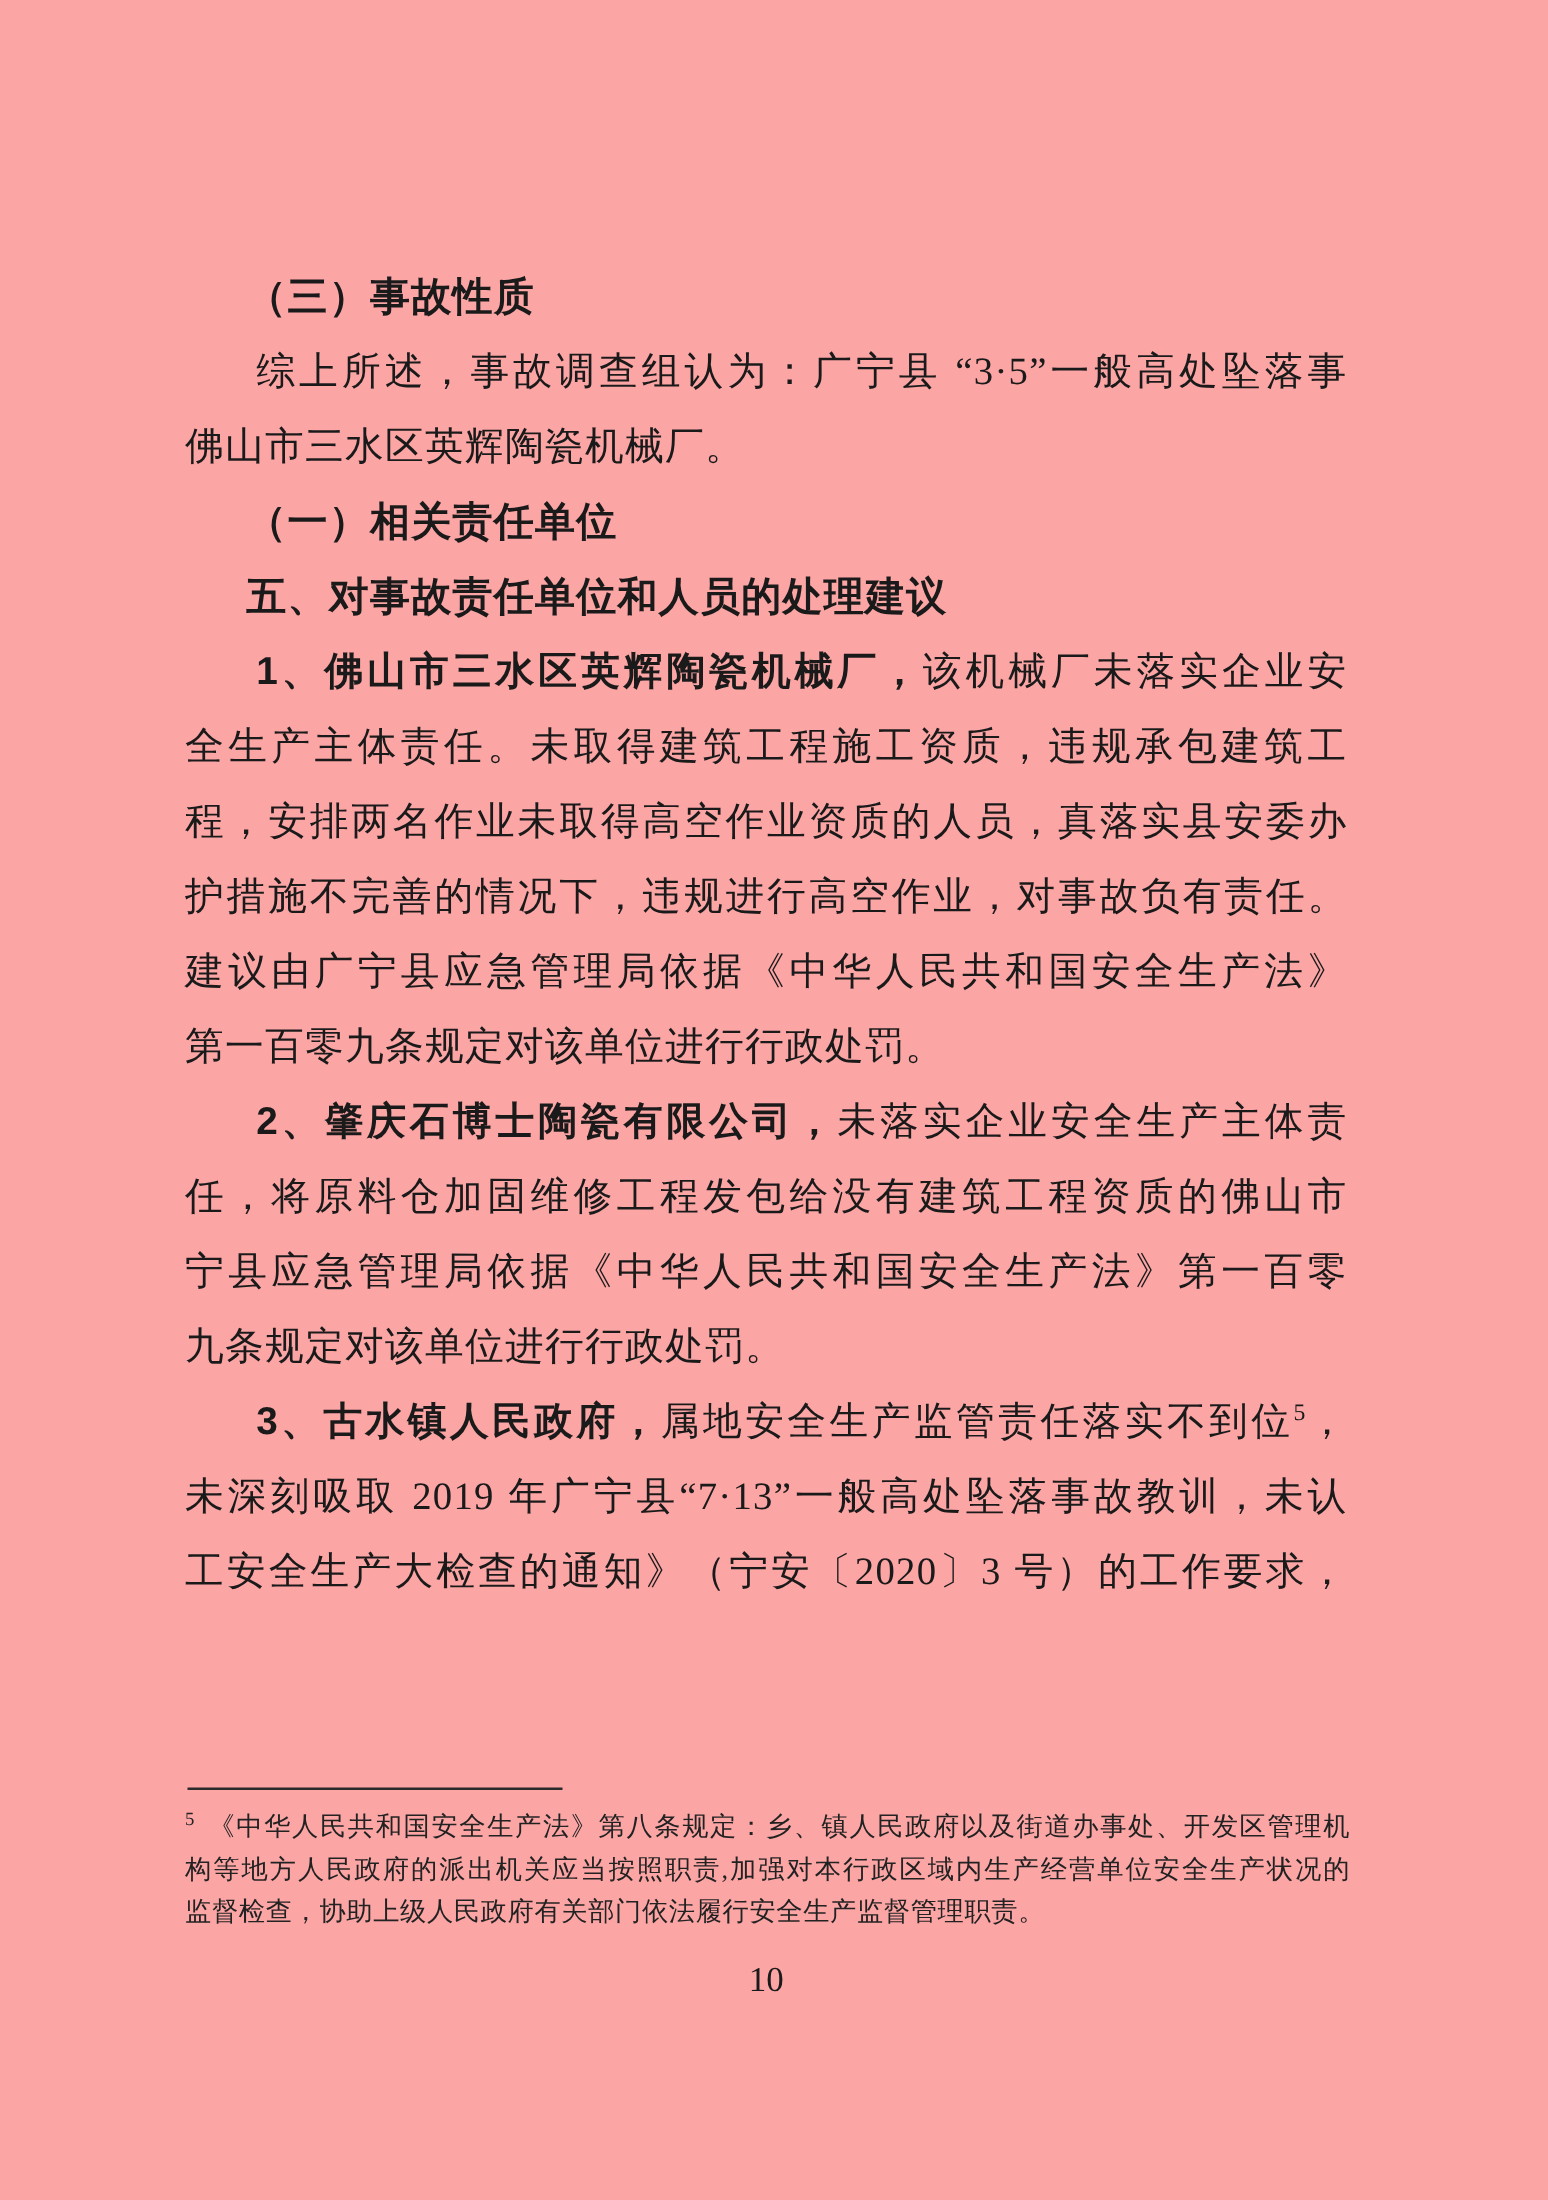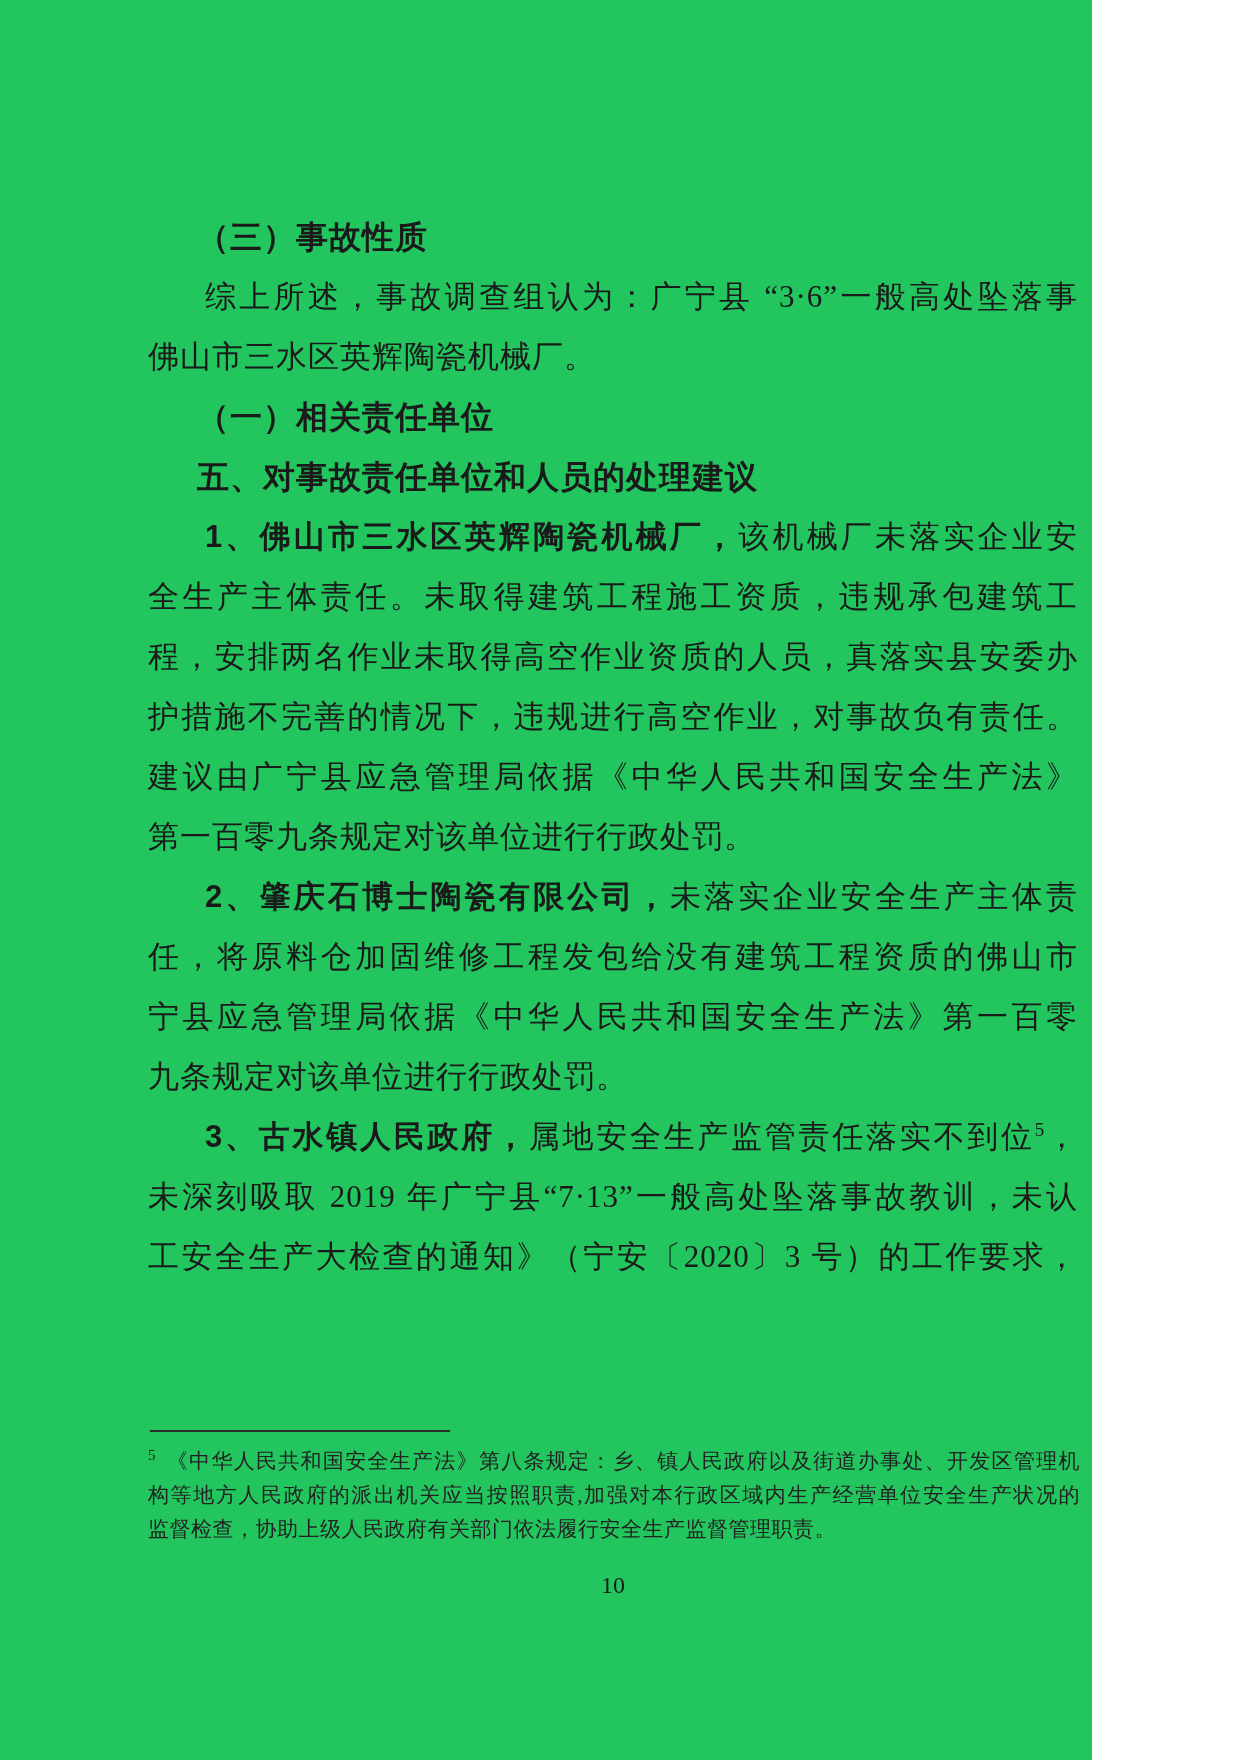--- a/index.html
+++ b/index.html
@@ -2,23 +2,23 @@
 <html><head>
 <meta charset="utf-8">
 <style>
   html, body {
     margin: 0;
     padding: 0;
     background: #ffffff;
   }
   .page {
     position: relative;
-    width: 1092px;
+    width: 1238px;
     height: 1760px;
-    background: #22c55e;
+    background: #fca5a5;
     font-family: "Liberation Serif", "DejaVu Serif", serif;
     color: #1a1a1a;
     overflow: hidden;
   }
   .main-text {
     position: absolute;
     left: 148px;
     top: 207px;
     width: 930px;
   }
@@ -82,35 +82,35 @@
     vertical-align: super;
     line-height: 0;
     padding-right: 10px;
   }
   .page-number {
     position: absolute;
     left: 148px;
     top: 1568px;
     width: 930px;
     text-align: center;
-    font-size: 24px;
+    font-size: 28px;
     line-height: 34px;
     color: #1a1a1a;
   }
 </style>
 </head>
 <body>
 
 <div class="page">
 
   <div class="main-text">
 
     <div class="line heading">（三）事故性质</div>
 
-    <div class="line full indent">综上所述，事故调查组认为：广宁县 “3·6”一般高处坠落事</div>
+    <div class="line full indent">综上所述，事故调查组认为：广宁县 “3·5”一般高处坠落事</div>
     <div class="line">佛山市三水区英辉陶瓷机械厂。</div>
 
     <div class="line heading">（一）相关责任单位</div>
 
     <div class="line heading">五、对事故责任单位和人员的处理建议</div>
 
     <div class="line full indent"><span class="lead">1、佛山市三水区英辉陶瓷机械厂，</span><span>该机械厂未落实企业安</span></div>
     <div class="line full">全生产主体责任。未取得建筑工程施工资质，违规承包建筑工</div>
     <div class="line full">程，安排两名作业未取得高空作业资质的人员，真落实县安委办</div>
     <div class="line full">护措施不完善的情况下，违规进行高空作业，对事故负有责任。</div>

